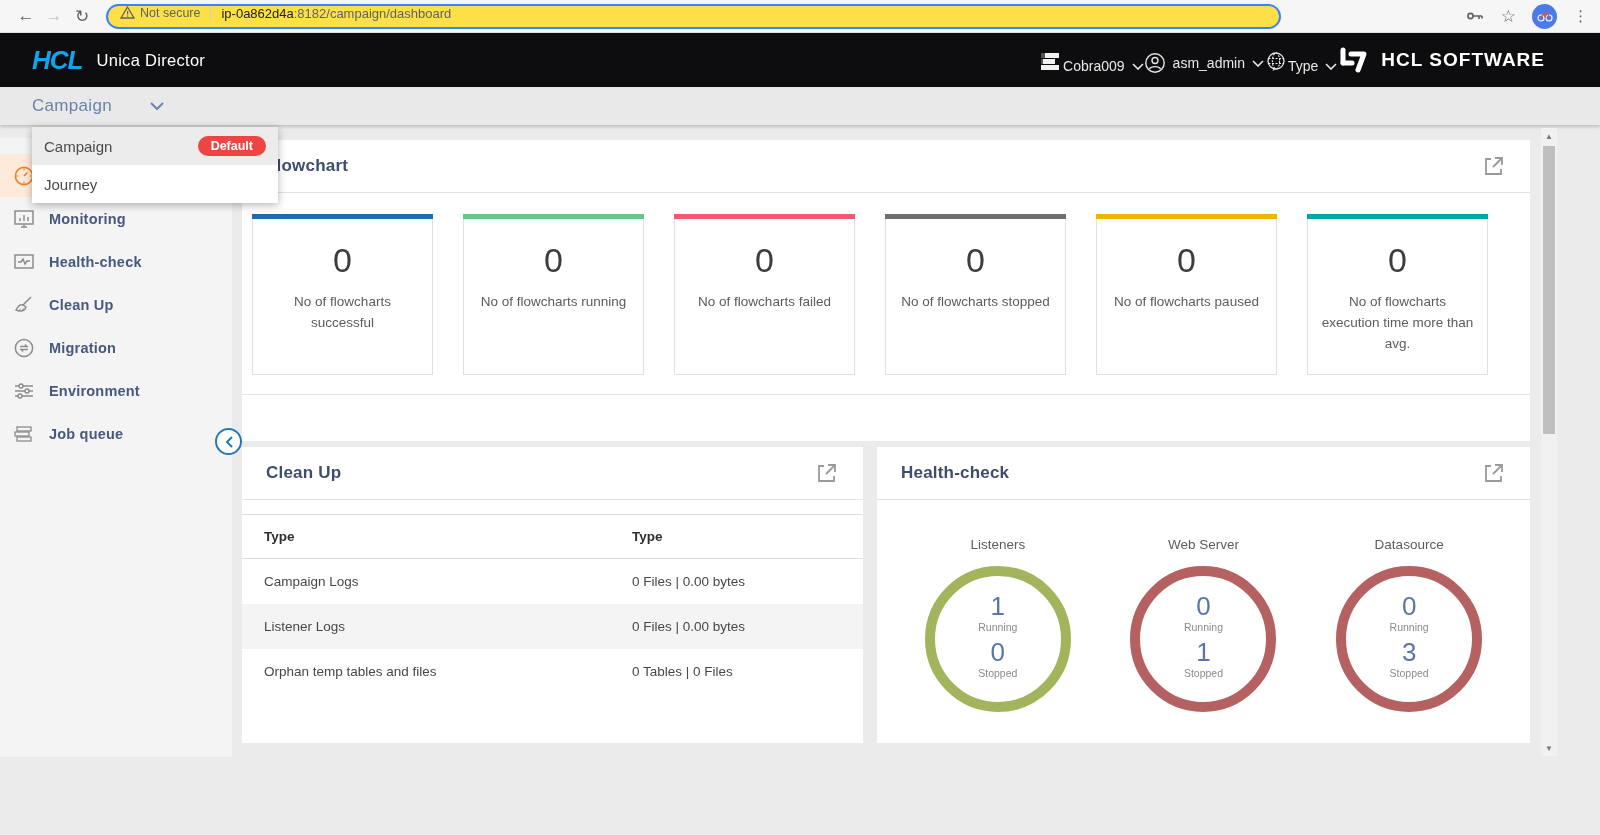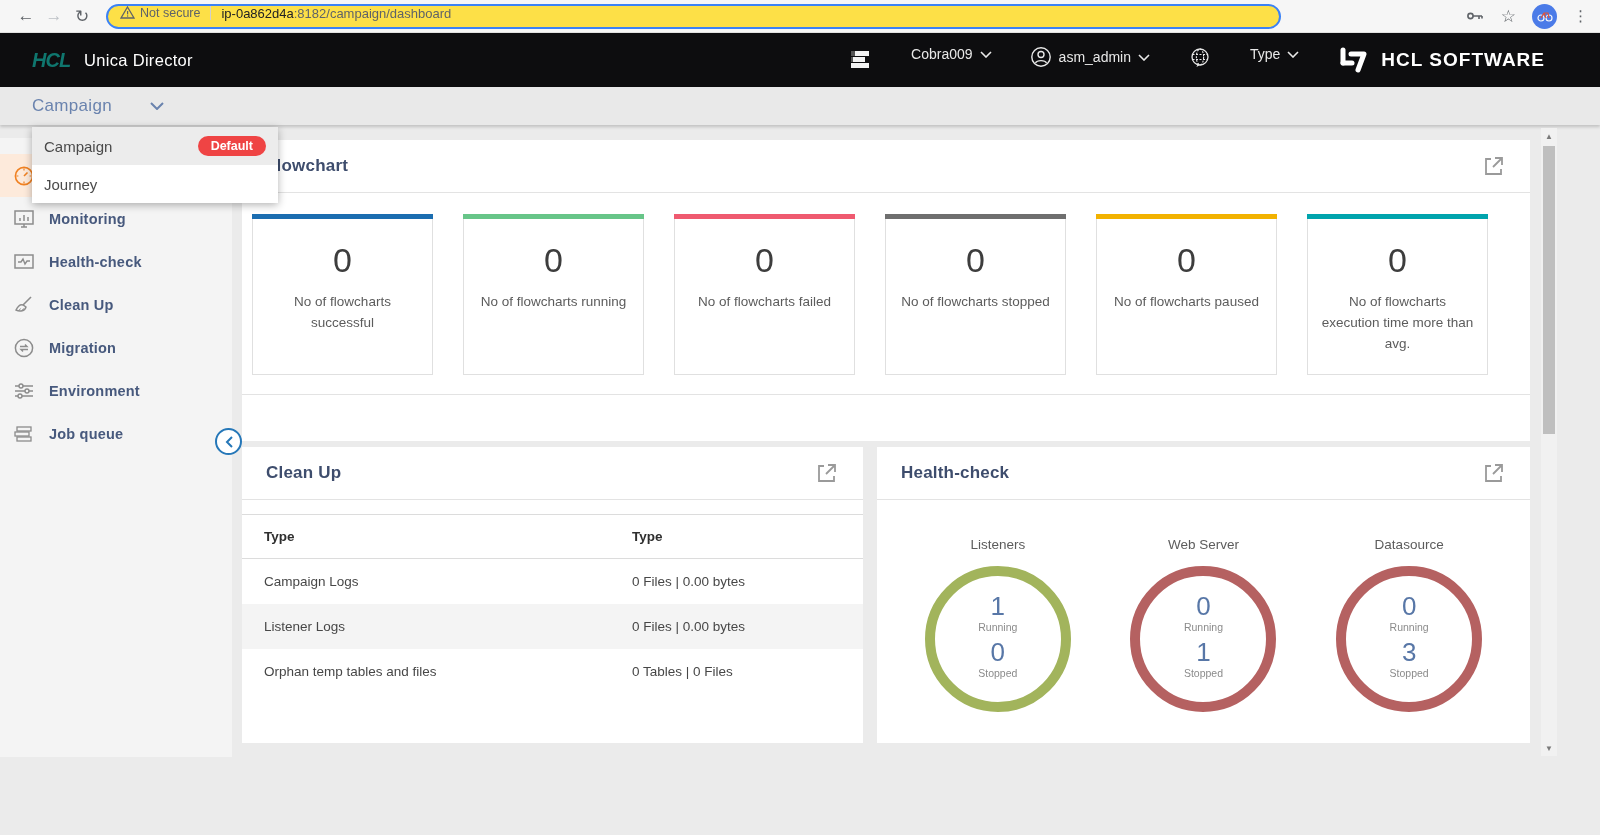--- a/index.html
+++ b/index.html
@@ -17,23 +17,23 @@
   .omnibox .sep { width:1px; height:14px; background:#cfcfcf; margin:0 10px; }
   .url { font-size:13px; color:#5f6368; }
   .url b { color:#202124; font-weight:400; }
   .browser-right { display:flex; align-items:center; gap:16px; margin-left:auto; }
   .avatar { width:25px; height:25px; border-radius:50%; background:#4b7be8; display:flex; align-items:center; justify-content:center; }
   .dots { font-size:15px; color:#5f6368; letter-spacing:0; }
 
   
   .app-header { position:absolute; top:33px; left:0; width:1600px; height:54px; background:#0d0d0f;
     display:flex; align-items:center; padding:0 55px 0 32px; }
-  .hcl-logo { color:#0f766e; font-style:italic; font-weight:bold; font-size:20px; letter-spacing:-1px; }
+  .hcl-logo { color:#0ea5e9; font-style:italic; font-weight:bold; font-size:26px; letter-spacing:-1px; }
   .app-title { color:#ffffff; font-size:16.5px; margin-left:14px; letter-spacing:.3px; }
-  .header-right { margin-left:auto; display:flex; align-items:flex-start; gap:38px; }
+  .header-right { margin-left:auto; display:flex; align-items:flex-end; }
   .hdr-item { display:flex; align-items:center; gap:7px; color:#e8e8e8; font-size:14px; cursor:pointer; }
   .chev { display:inline-block; }
   .hclsw { display:flex; align-items:center; gap:10px; color:#ffffff; font-weight:bold; font-size:19px; letter-spacing:1px; }
 
   
   .prod-bar { position:absolute; top:87px; left:0; width:1600px; height:38px; background:#e9e9e9;
     box-shadow:0 2px 3px rgba(0,0,0,.18); display:flex; align-items:center; padding-left:32px; z-index:5; }
   .prod-label { color:#6a83ae; font-size:17px; letter-spacing:.3px; display:flex; align-items:center; gap:38px; cursor:pointer; }
 
   

